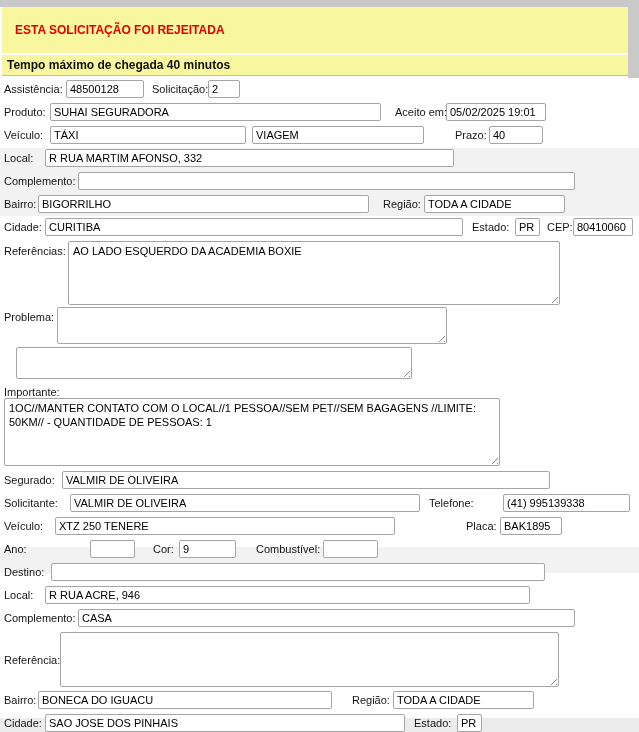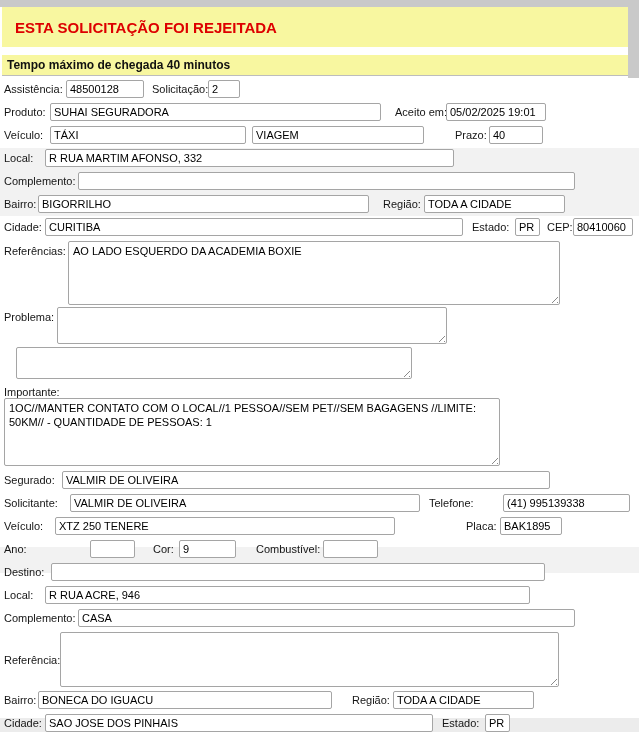--- a/index.html
+++ b/index.html
@@ -3,21 +3,21 @@
 <meta charset="utf-8">
 <style>
   html,body{margin:0;padding:0;}
   body{
     width:639px;height:732px;position:relative;overflow:hidden;
     background:#ffffff;font-family:"Liberation Sans",sans-serif;
   }
   .chrome-top{position:absolute;top:0;left:0;width:639px;height:7px;background:#c9c9c9;}
   .chrome-right{position:absolute;top:0;right:0;width:11px;height:78px;background:#c9c9c9;}
   .banner{position:absolute;left:2px;width:626px;background:#f8f7a0;display:flex;align-items:center;box-sizing:border-box;z-index:1;}
-  .banner-rejected{top:7px;height:40px;padding-left:13px;color:#dd0000;font-weight:bold;font-size:15px;}
+  .banner-rejected{top:7px;height:46px;padding-left:13px;color:#dd0000;font-weight:bold;font-size:12px;}
   .banner-time{top:55px;height:21px;padding-left:5px;color:#111111;font-weight:bold;font-size:12px;border-bottom:1px solid #bdbdbd;}
   .band{position:absolute;left:0;width:639px;background:#f2f2f2;z-index:0;}
   .band-1{top:148px;height:68px;}
   .band-2{top:547px;height:26px;}
   .band-footer{top:718px;height:14px;background:#ececec;}
   .form{position:absolute;top:80px;left:0;width:639px;padding-left:4px;box-sizing:border-box;z-index:2;}
   .row{display:flex;align-items:center;margin-bottom:5px;}
   .row.ta-top{align-items:flex-start;}
   .lbl{font-size:11px;color:#151515;flex:0 0 auto;white-space:nowrap;box-sizing:border-box;}
   .ta-top .lbl{padding-top:4px;}
@@ -190,18 +190,18 @@
 
   <div class="row">
     <span class="lbl" style="width:34px;">Bairro:</span>
     <input class="fld" style="width: 294px;" value="BONECA DO IGUACU">
     <span class="lbl" style="width:41px;margin-left:20px;">Região:</span>
     <input class="fld" style="width: 141px;" value="TODA A CIDADE">
   </div>
 
   <div class="row" style="margin-bottom:0;">
     <span class="lbl" style="width:41px;">Cidade:</span>
-    <input class="fld" style="width: 388px;" value="SAO JOSE DOS PINHAIS">
+    <input class="fld" style="width: 360px;" value="SAO JOSE DOS PINHAIS">
     <span class="lbl" style="width:43px;margin-left:9px;">Estado:</span>
     <input class="fld" style="width: 25px;" value="PR">
   </div>
 
 </div>
 
 </body></html>

